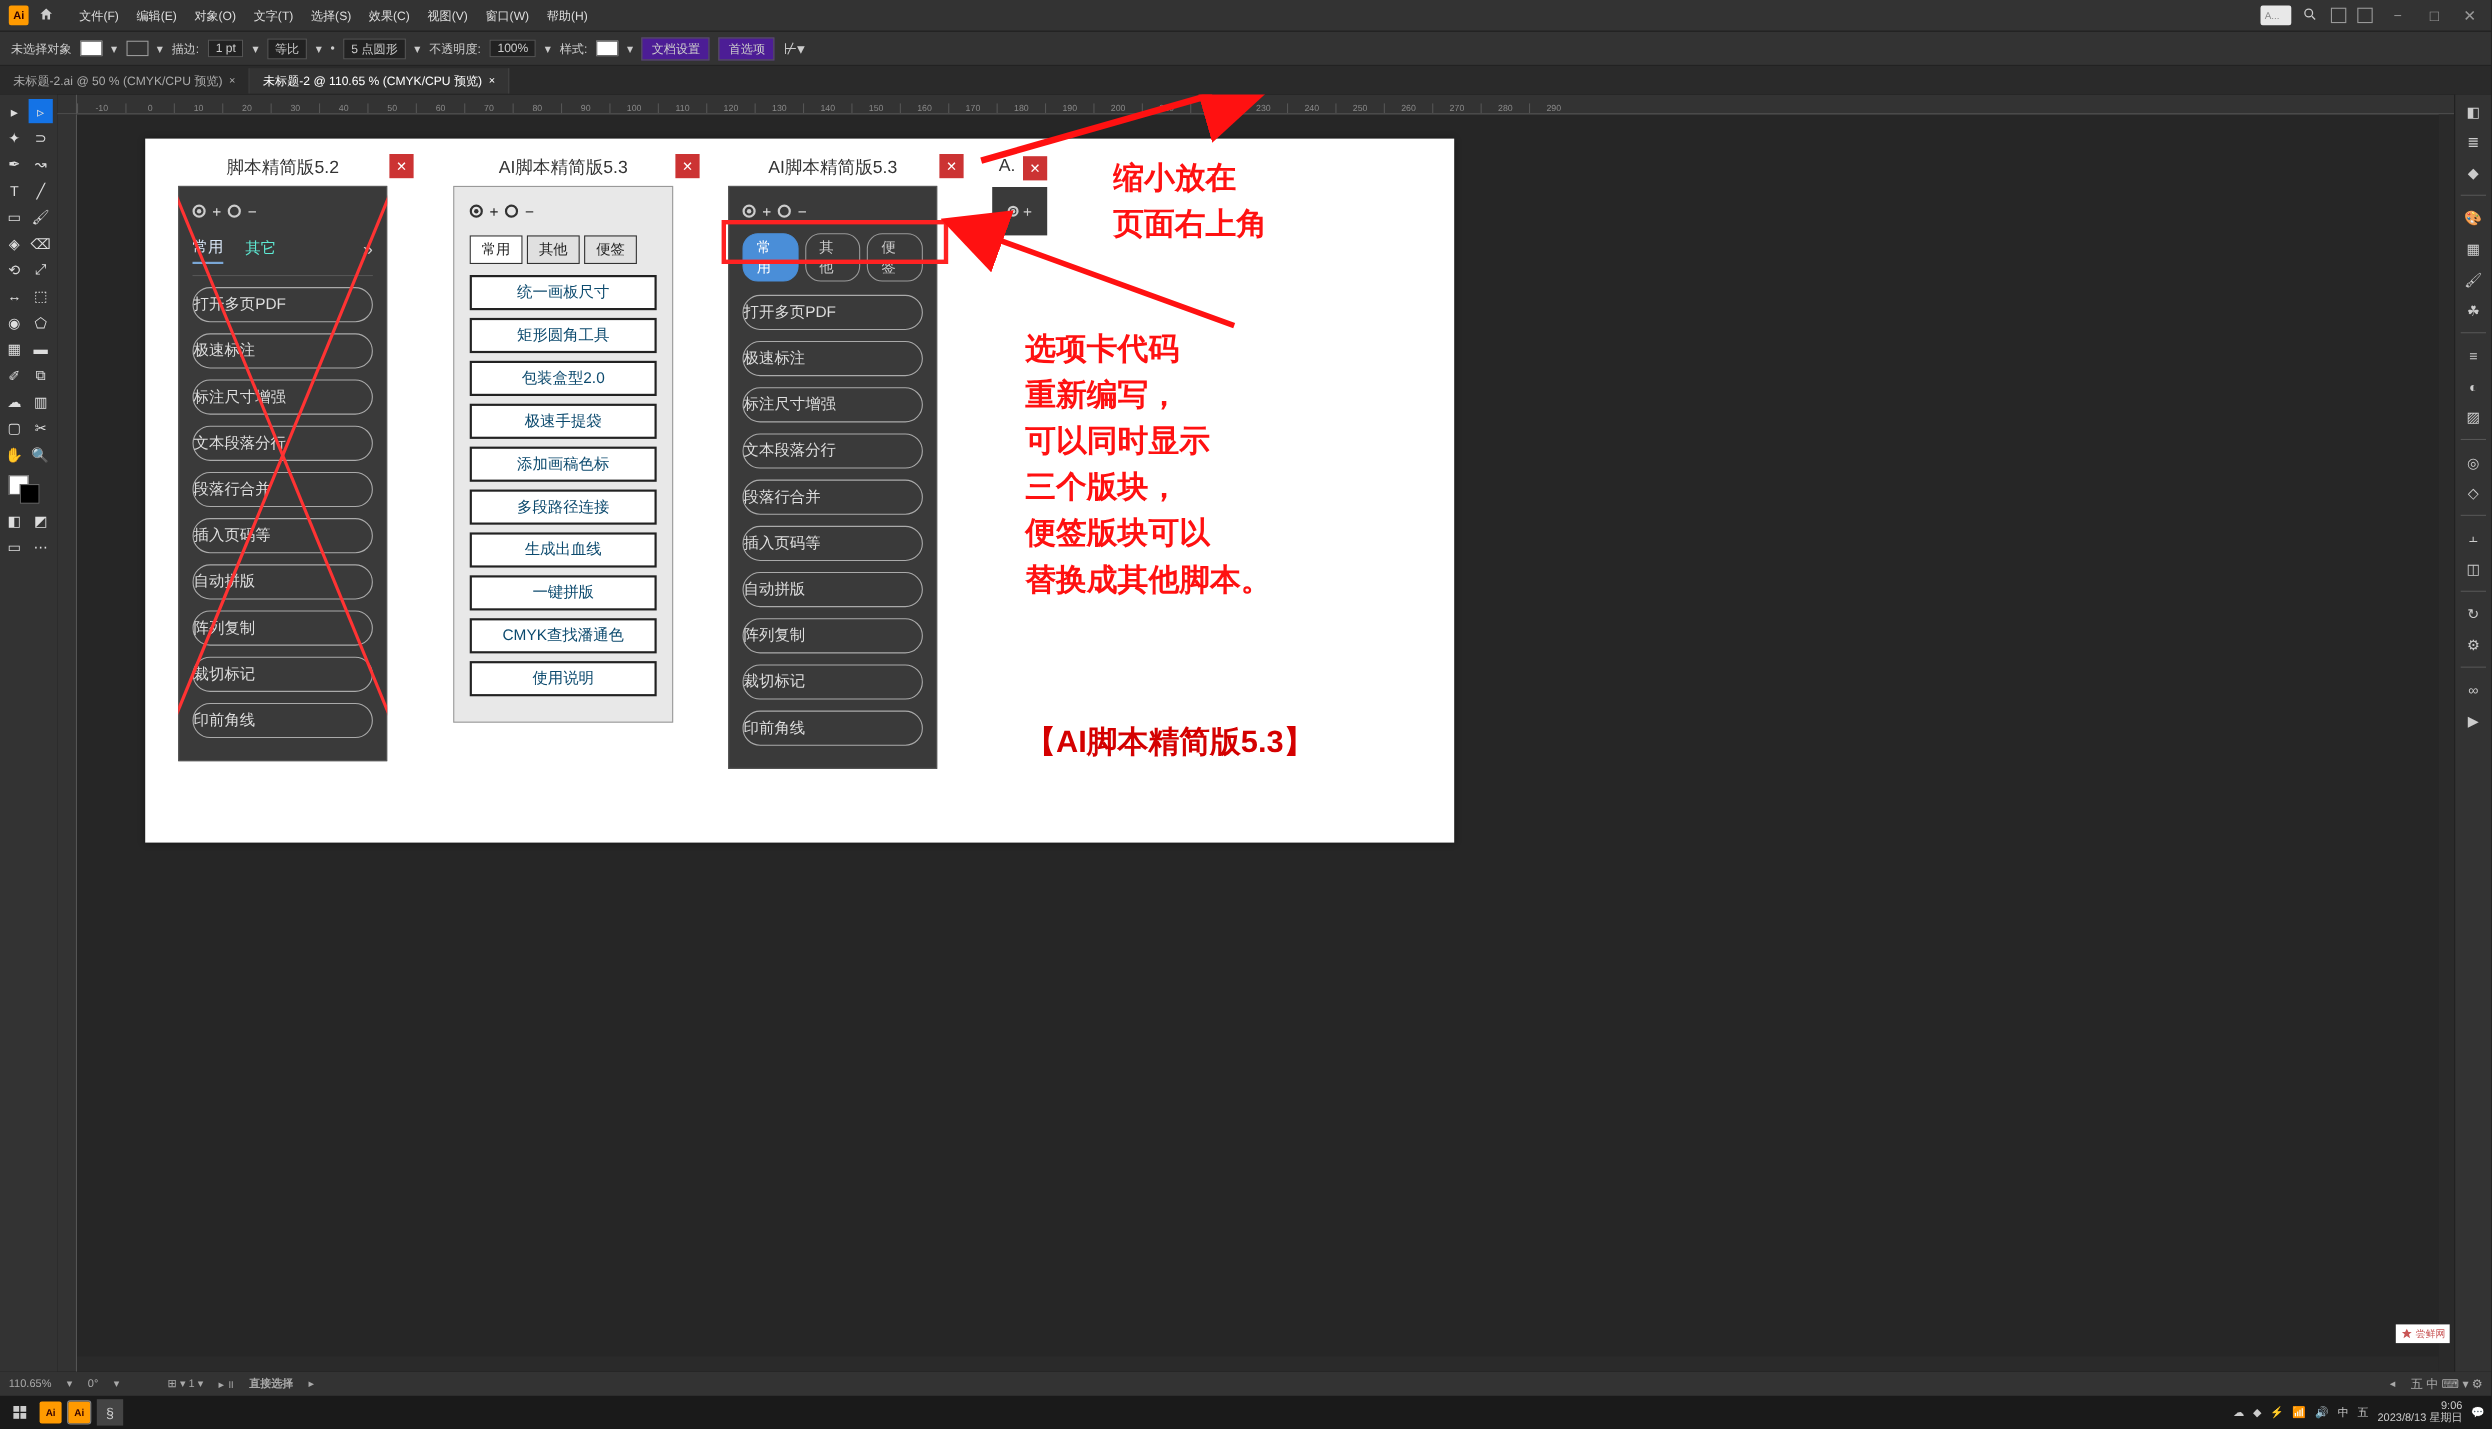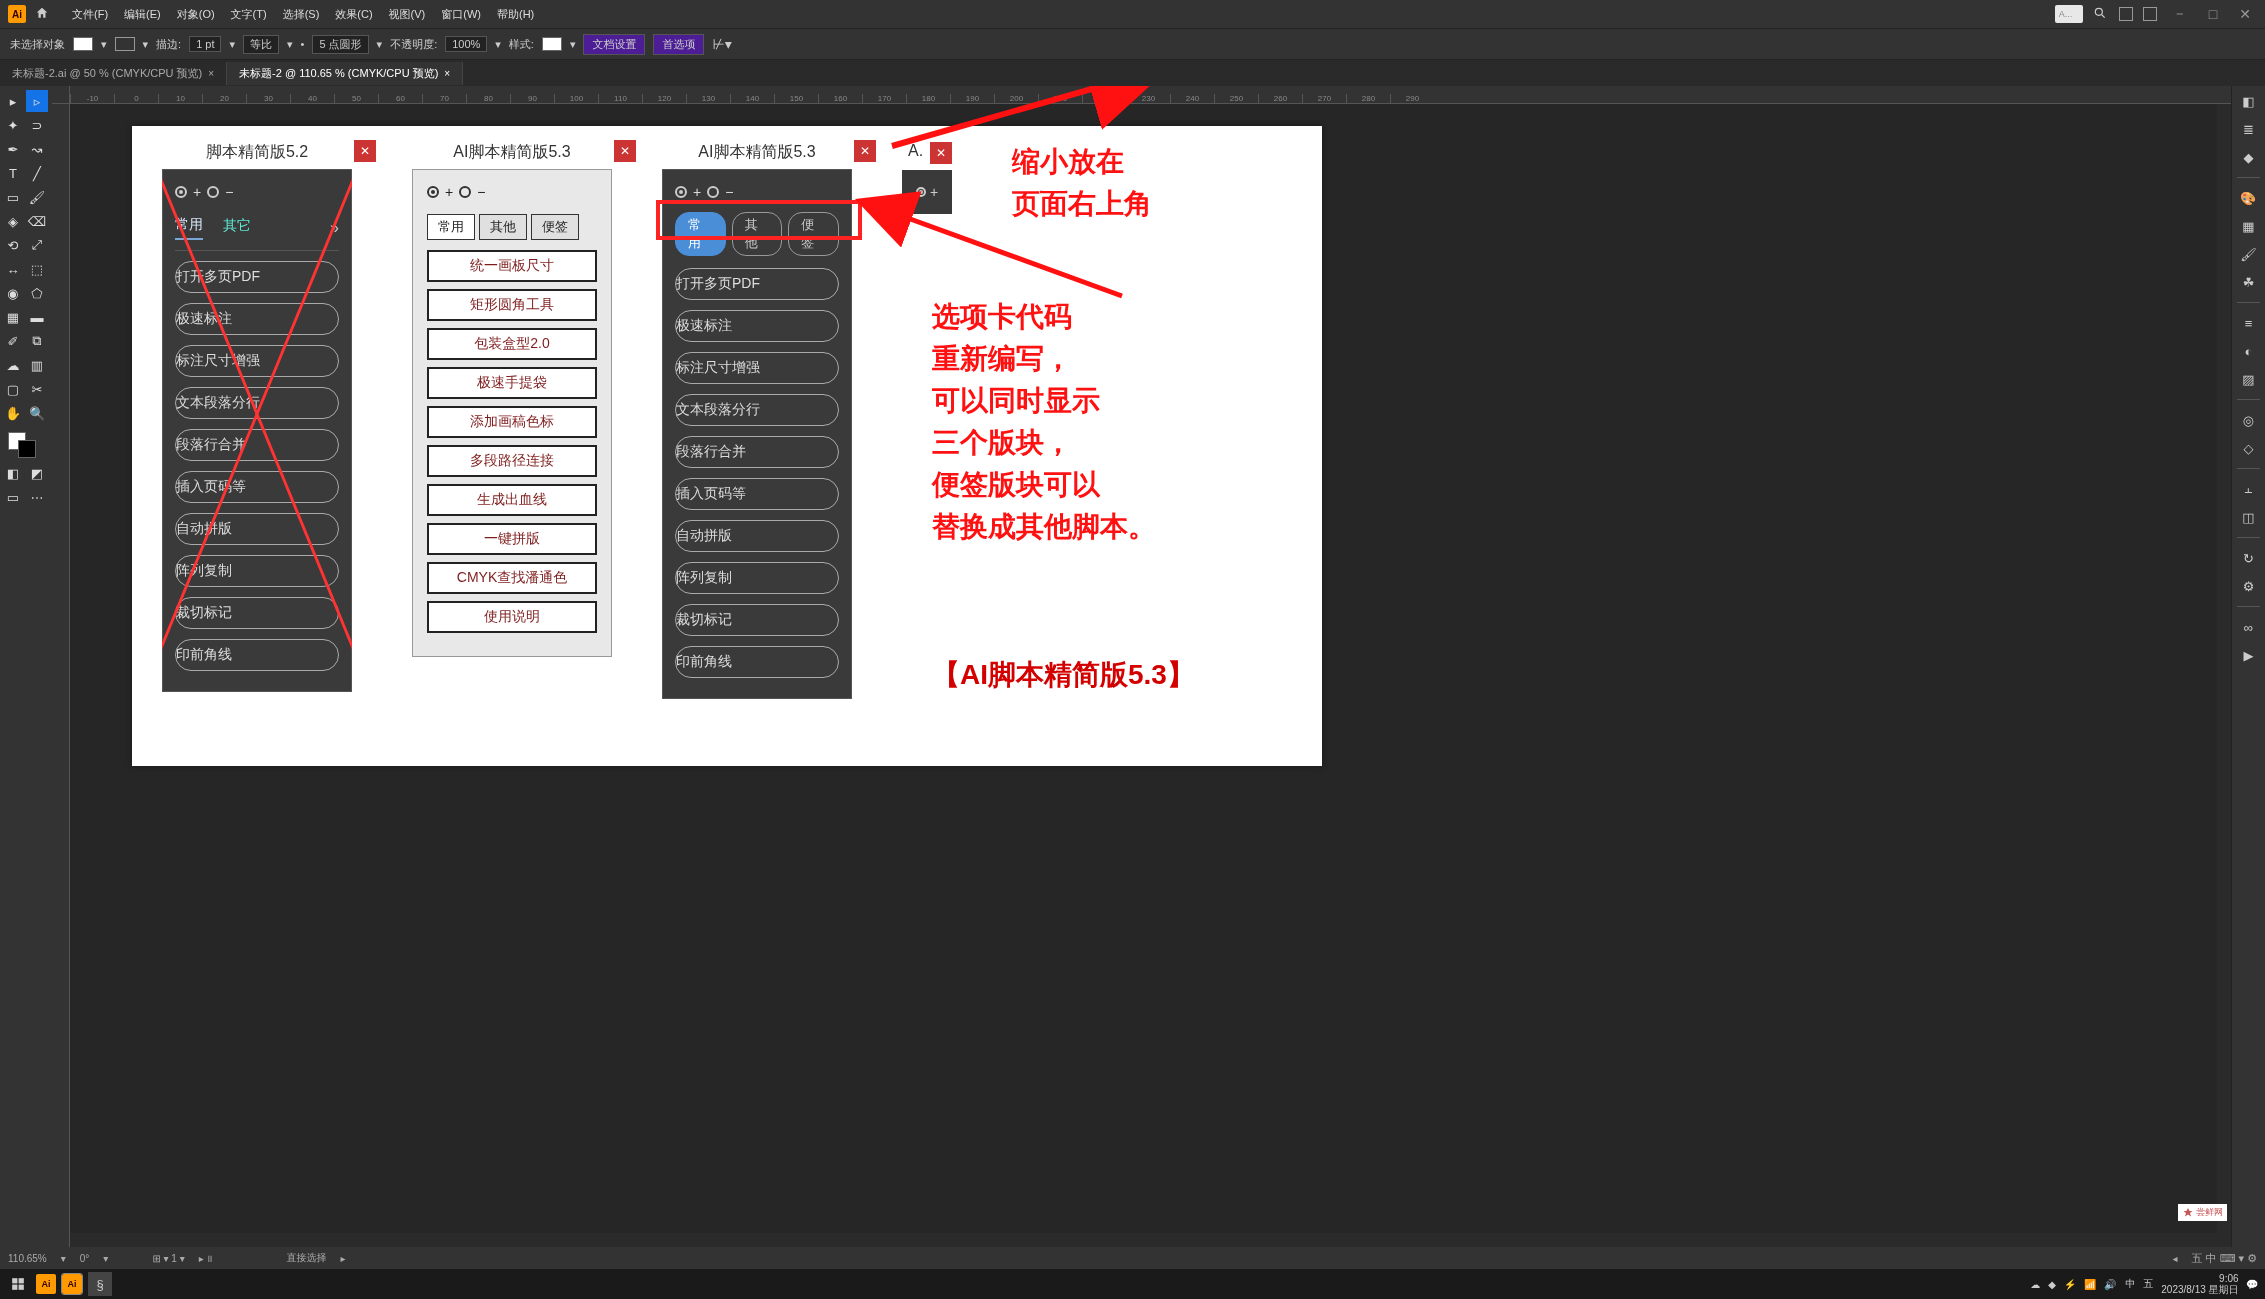--- a/index.html
+++ b/index.html
@@ -67,21 +67,21 @@
 .cross-overlay svg { width: 100%; height: 100%; }
 
 
 .panel-light { background: #e8e8e8; border: 1px solid #999; padding: 10px 14px 16px; width: 200px; }
 .panel-light .panel-topline { color: #222; }
 .panel-light .radio-icon { border-color: #333; }
 .panel-light .radio-icon.filled::after { background: #333; }
 .tabrow-light { display: flex; gap: 4px; padding: 4px 0 10px; }
 .tab-light { border: 1px solid #333; background: #e0e0e0; color: #222; font-size: 13px; padding: 3px 10px; }
 .tab-light.active { background: #fff; }
-.btn-light-rect { border: 2px solid #222; background: #fff; color: #7f1d1d; padding: 5px 0; width: 100%; margin-bottom: 7px; font-size: 14px; text-align: center; }
+.btn-light-rect { border: 2px solid #222; background: #fff; color: #0c4a6e; padding: 5px 0; width: 100%; margin-bottom: 7px; font-size: 14px; text-align: center; }
 
 
 .tabrow-pill { display: flex; gap: 6px; padding: 2px 0 12px; }
 .tab-pill { border: 1px solid #999; border-radius: 14px; color: #ccc; font-size: 13px; padding: 3px 12px; }
 .tab-pill.active { background: #4a8ed8; color: #fff; border-color: #4a8ed8; }
 .red-box-around { position: absolute; border: 4px solid #ff2222; }
 
 
 .mini-panel { background: #3a3a3a; width: 50px; height: 44px; display: flex; align-items: center; justify-content: center; gap: 4px; }
 .mini-radio { width: 10px; height: 10px; border-radius: 50%; border: 2px solid #ccc; position: relative; }
@@ -440,21 +440,21 @@
   </div>
 </div>
 
 <div class="statusbar">
   <span>110.65%</span>
   <span>▾</span>
   <span>0°</span>
   <span>▾</span>
   <span style="margin-left:30px;">⊞ ▾  1 ▾</span>
   <span>▸ ॥</span>
-  <span style="margin-left:60px;">直接选择</span>
+  <span style="font-weight:bold;">直接选择</span>
   <span>▸</span>
   <div class="status-fill"></div>
   <span>◂</span>
   <span style="font-size:11px;">五 中 ⌨ ▾ ⚙</span>
 </div>
 
 <div class="taskbar">
   <div class="tb-icon">
     <svg width="14" height="14" viewBox="0 0 24 24" fill="#ccc">
         <rect x="2" y="2" width="9" height="9"></rect>

